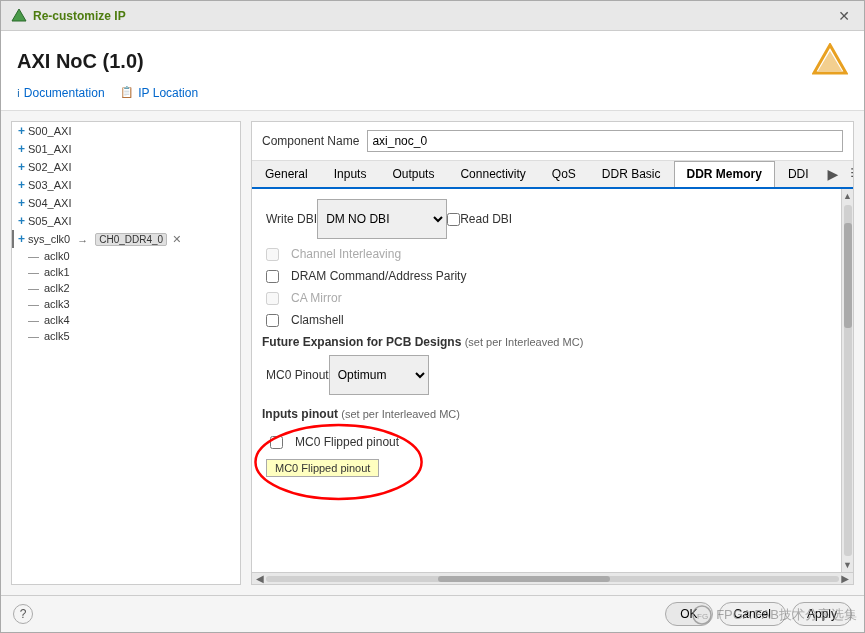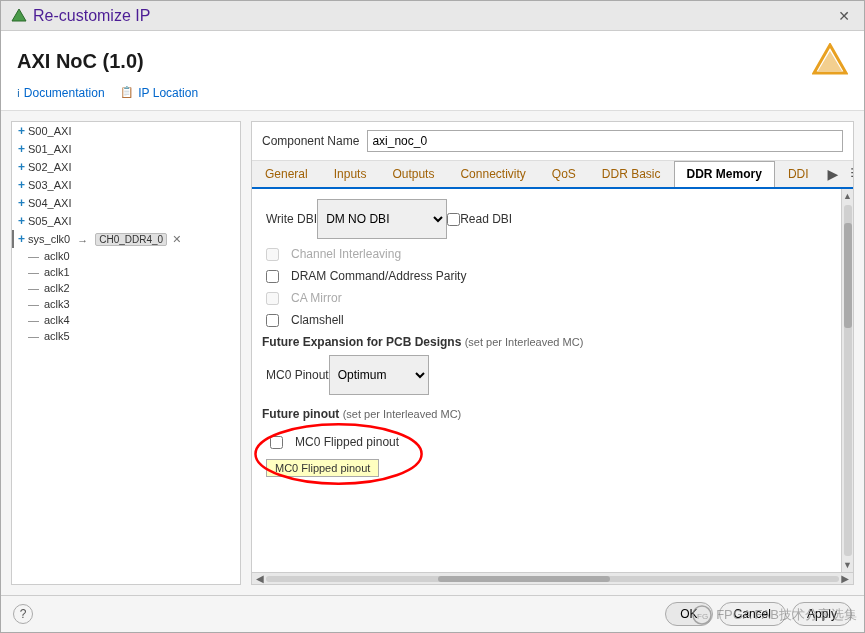--- a/index.html
+++ b/index.html
@@ -35,23 +35,23 @@
     .title-bar-left {
       display: flex;
       align-items: center;
       gap: 6px;
     }
     .title-bar-icon {
       width: 16px;
       height: 16px;
     }
     .title-bar-title {
-      font-size: 16px;
-      font-weight: normal;
-      color: #4c1d95;
+      font-size: 12px;
+      font-weight: bold;
+      color: #4d7c0f;
     }
     .title-bar-close {
       cursor: pointer;
       font-size: 14px;
       color: #555;
       background: none;
       border: none;
       padding: 0 4px;
     }
     .header-area {
@@ -162,21 +162,21 @@
       background: #f0f0f0;
       overflow-x: auto;
     }
     .tab {
       padding: 5px 12px;
       font-size: 12px;
       cursor: pointer;
       white-space: nowrap;
       border: 1px solid transparent;
       border-bottom: none;
-      color: #a16207;
+      color: #000000;
       background: #f0f0f0;
     }
     .tab.active {
       background: white;
       border-color: #aaa;
       border-bottom: none;
       color: #000;
       font-weight: bold;
       margin-bottom: -2px;
       border-bottom: 2px solid white;
@@ -544,25 +544,25 @@
               <span class="form-label">MC0 Pinout</span>
               <select class="form-select" style="min-width: 100px;">
                 <option>Optimum</option>
                 <option>Flipped</option>
               </select>
             </div>
           </div>
 
           <div class="form-section">
             <div class="section-title">
-              <span>Future pinout</span>
+              <span>Inputs pinout</span>
               <span class="section-subtitle">(set per Interleaved MC)</span>
             </div>
             
-            <div style="position: relative; display: inline-block; padding: 8px 16px 4px 4px;">
+            <div style="position: relative; display: inline-block; padding: 8px 16px 20px 4px;">
               <div class="checkbox-row">
                 <input type="checkbox" style="">
                 <span class="checkbox-label">MC0 Flipped pinout</span>
               </div>
               <div class="tooltip-box">MC0 Flipped pinout</div>
               
               <svg style="position:absolute; top:-6px; left:-10px; width:calc(100% + 20px); height:calc(100% + 12px); pointer-events:none;">
                 <ellipse cx="50%" cy="50%" rx="48%" ry="45%" fill="none" stroke="red" stroke-width="2.5"></ellipse>
               </svg>
             </div>

